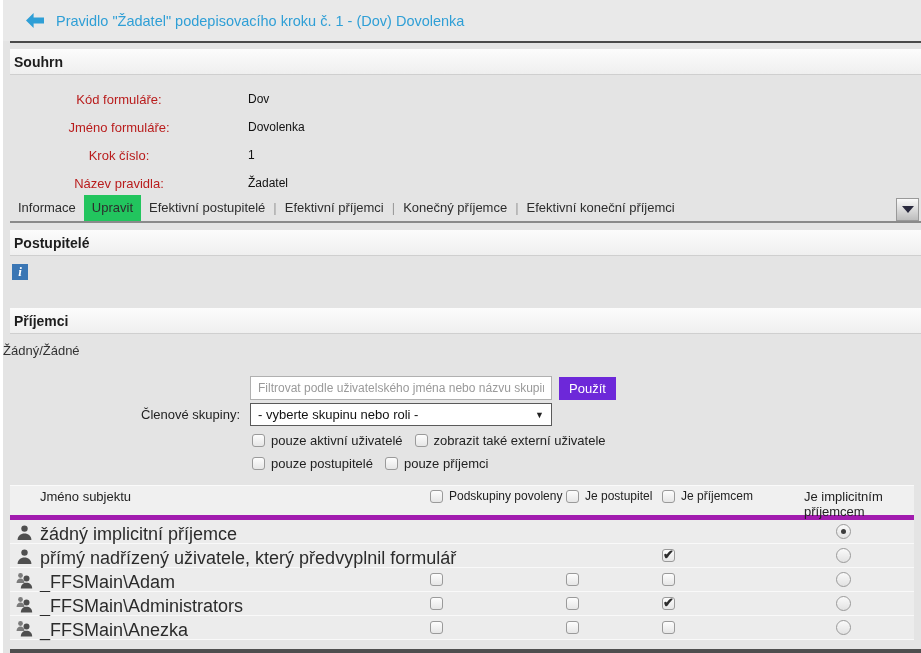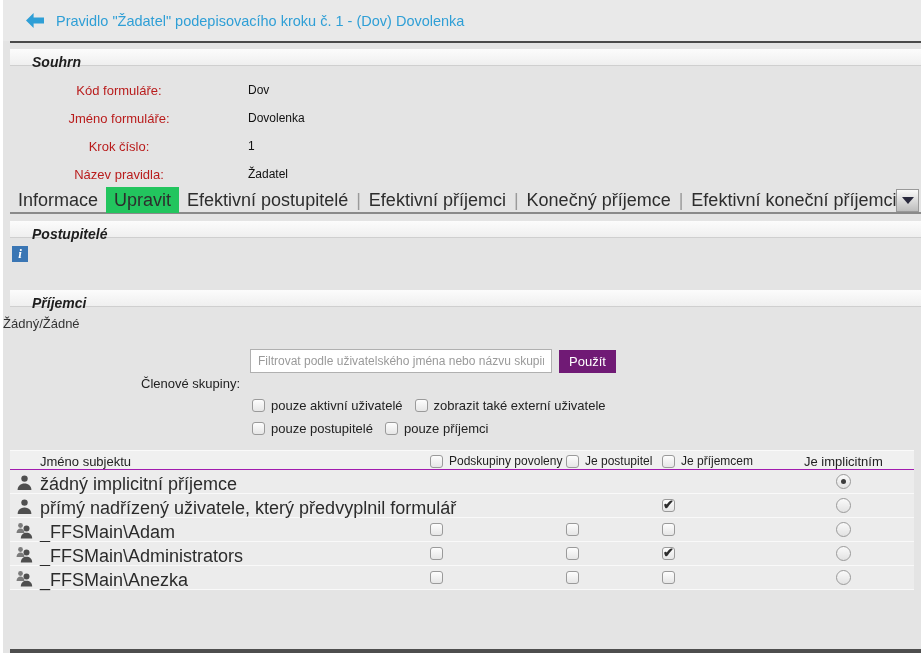--- a/index.html
+++ b/index.html
@@ -9,33 +9,33 @@
 
   
   .title-bar { height:41px; background:#e9e9e9; display:flex; align-items:center; padding-left:26px; }
   .back-arrow { width:18px; height:15px; margin-right:12px; cursor:pointer; }
   .page-title { color:#2f9fd6; font-size:14.5px; }
 
   .dark-line { height:2px; background:#4a4a4a; margin-left:10px; }
   .spacer6 { height:6px; } .spacer7 { height:7px; } .spacer26 { height:26px; }
   .spacer9 { height:9px; } .spacer17 { height:17px; } .spacer13 { height:13px; }
 
-  .section-header { margin-left:10px; height:17px; line-height:26px; padding-left:22px;
+  .section-header { margin-left:10px; height:26px; line-height:26px; padding-left:4px;
       background:linear-gradient(#fcfcfc,#efefef); border-bottom:1px solid #cfcfcf;
-      font-size:14px; font-weight:bold; color:#1d1d1d;font-style:italic; }
+      font-size:14px; font-weight:bold; color:#1d1d1d; }
 
   
   .summary { padding-top:10px; height:122px; }
   .sum-row { display:flex; align-items:center; height:28px; }
   .sum-label { width:238px; text-align:center; font-size:13px; color:#b91c1c; }
   .sum-value { margin-left:10px; font-size:12px; color:#111; }
 
   
   .tab-bar { margin-left:10px; height:26px; border-bottom:2px solid #8a8a8a; position:relative;
-             display:flex; align-items:center; font-size:18px; color:#2d2d2d; }
+             display:flex; align-items:flex-end; font-size:13px; color:#2d2d2d; }
   .tab { padding:0 8px; line-height:26px; cursor:pointer; white-space:nowrap; }
   .tab.selected { background:#22c55e; }
   .tab-sep { line-height:26px; color:#9a9a9a; }
   .tab-dropdown { position:absolute; right:2px; top:1px; width:23px; height:23px;
       background:linear-gradient(#fafafa,#bdbdbd); border:1px solid #999;
       display:flex; align-items:center; justify-content:center; cursor:pointer; }
   .tab-dropdown .tri { width:0; height:0; border-left:6px solid transparent;
       border-right:6px solid transparent; border-top:7px solid #2a2a3e; }
 
   
@@ -45,21 +45,21 @@
   .info-text { background:#cfe3f6; color:#20283c; font-size:13px; padding:2px 5px; }
 
   .none-label { margin-left:3px; height:16px; font-size:13px; color:#333; }
 
   
   .filter-row { display:flex; align-items:center; }
   .f-label { width:240px; text-align:right; font-size:13px; color:#222; }
   .filter-input { margin-left:10px; width:302px; height:24px; border:1px solid #b0b0b0; background:#fff;
       font-size:12px; color:#333; padding:0 7px; font-family:"Liberation Sans",sans-serif; }
   .filter-input::placeholder { color:#9a9a9a; }
-  .apply-btn { margin-left:7px; height:23px; background:#701a75; color:#fff; border:none;
+  .apply-btn { margin-left:7px; height:23px; background:#6d28d9; color:#fff; border:none;
       font-size:13px; padding:0 10px; cursor:pointer; font-family:"Liberation Sans",sans-serif; }
   .group-select { margin-left:10px; width:302px; height:23px; border:1px solid #5a5a5a; background:#fff;
       display:flex; align-items:center; justify-content:space-between; padding:0 7px; font-size:13px;
       color:#111; cursor:pointer; }
   .group-select .arrow { font-size:9px; color:#222; }
   .fcb-row { margin-left:252px; display:flex; align-items:center; height:17px; }
   .fcb { display:flex; align-items:center; margin-right:12px; cursor:pointer; }
   .fcb .lbl { font-size:13px; color:#222; margin-left:6px; }
 
   
@@ -67,22 +67,22 @@
       background:linear-gradient(#fdfdfd,#e6e6e6); display:inline-block; position:relative; cursor:pointer; }
   .cb.checked::after { content:"\2714"; position:absolute; left:0px; top:-3px; font-size:13px;
       font-weight:bold; color:#2d2d2d; }
   .radio { width:15px; height:15px; border:1px solid #9a9a9a; border-radius:50%;
       background:linear-gradient(#fafafa,#e2e2e2); display:inline-block; position:relative; cursor:pointer; }
   .radio.checked::after { content:""; position:absolute; left:4px; top:4px; width:5px; height:5px;
       border-radius:50%; background:#3c3c3c; }
 
   
   .subject-table { margin-left:10px; margin-right:7px; }
-  .t-header { position:relative; height:20px; background:#f0f0f0; border-top:1px solid #fafafa;
-      border-bottom:1px solid #a21caf; }
+  .t-header { position:relative; height:35px; background:#f0f0f0; border-top:1px solid #fafafa;
+      border-bottom:5px solid #a21caf; }
   .t-header .h-name { position:absolute; left:30px; top:3px; font-size:13px; color:#222; }
   .h-group { position:absolute; top:3px; display:flex; align-items:center; }
   .h-group .lbl { font-size:12px; color:#222; margin-left:6px; }
   .h-impl { position:absolute; left:794px; top:3px; font-size:13px; color:#222; }
   .trow { position:relative; height:24px; background:#ececec; border-bottom:1px solid #f9f9f9; }
   .trow .icon { position:absolute; left:6px; top:4px; width:17px; height:17px; }
   .trow .name { position:absolute; left:30px; top:4px; font-size:18px; color:#2b2b2b; white-space:nowrap; }
   .pos-c1 { left:420px; } .pos-c2 { left:556px; } .pos-c3 { left:652px; }
   .trow .cell { position:absolute; top:5px; }
   .trow .cell-radio { position:absolute; left:826px; top:4px; }
@@ -155,20 +155,24 @@
 <div class="spacer17"></div>
 
 <div class="filter-row">
   <span class="f-label"></span>
   <input class="filter-input" type="text" placeholder="Filtrovat podle uživatelského jména nebo názvu skupiny" style="">
   <button class="apply-btn">Použít</button>
 </div>
 <div style="height:3px"></div>
 <div class="filter-row">
   <span class="f-label">Členové skupiny:</span>
+  <div class="group-select">
+    <span>- vyberte skupinu nebo roli -</span>
+    <span class="arrow">▼</span>
+  </div>
 </div>
 <div style="height:6px"></div>
 <div class="fcb-row">
   <span class="fcb">
     <span class="cb"></span>
     <span class="lbl">pouze aktivní uživatelé</span>
   </span>
   <span class="fcb">
     <span class="cb"></span>
     <span class="lbl">zobrazit také externí uživatele</span>

